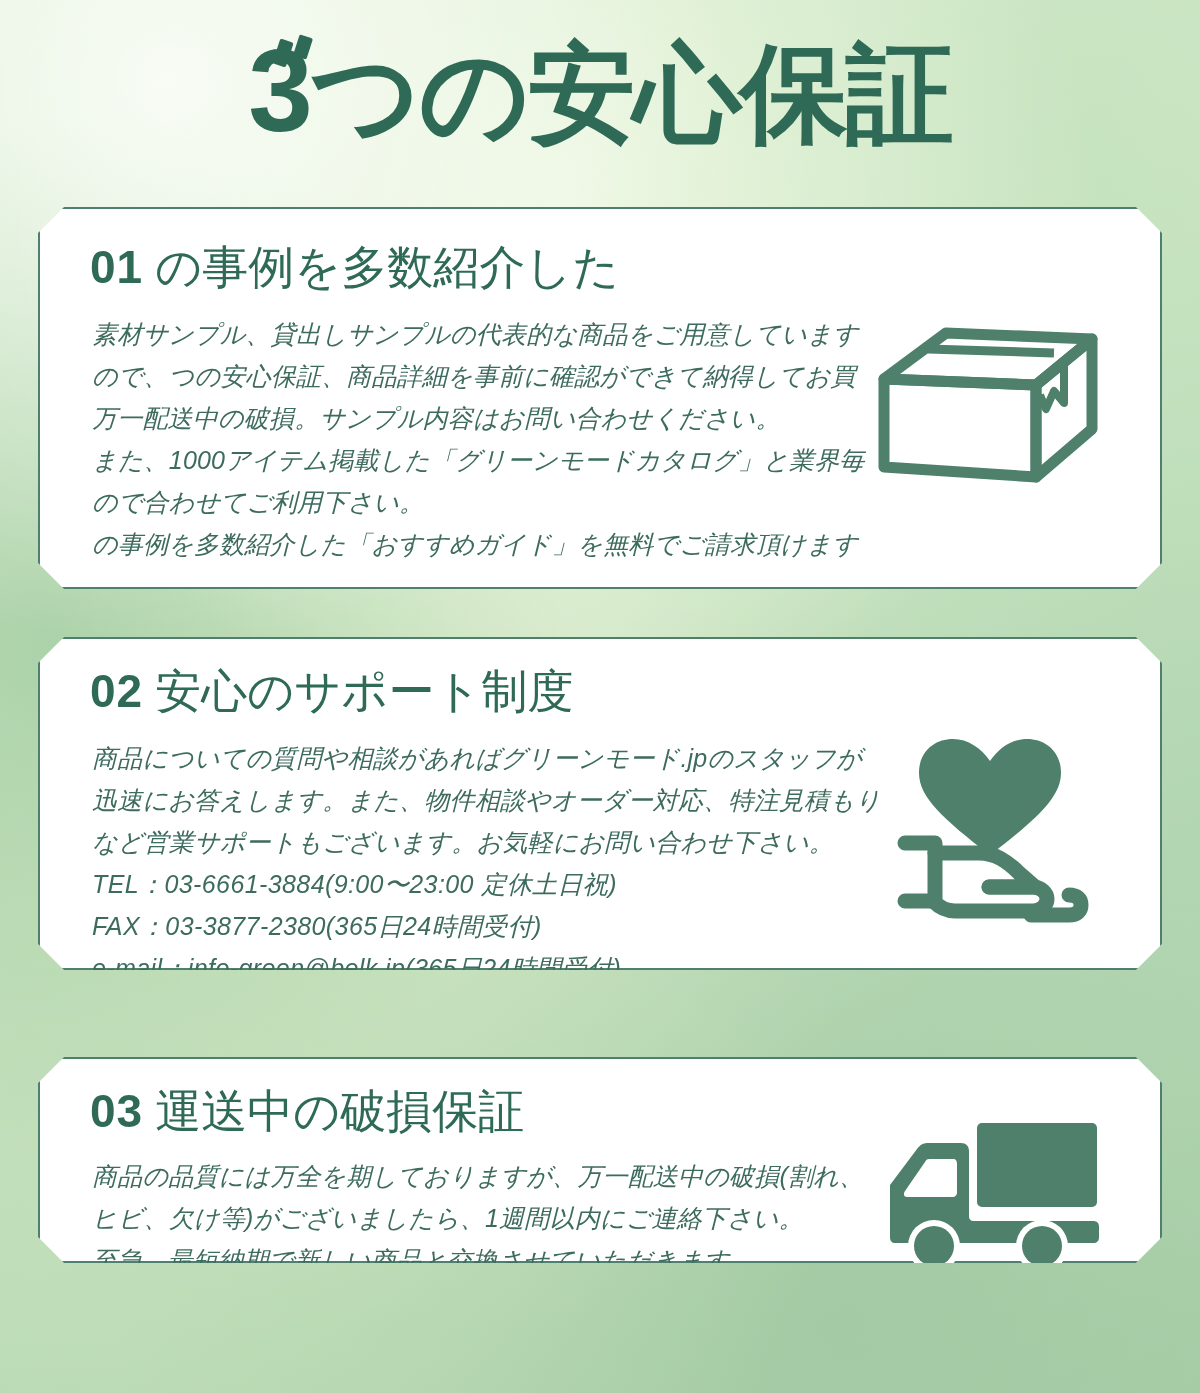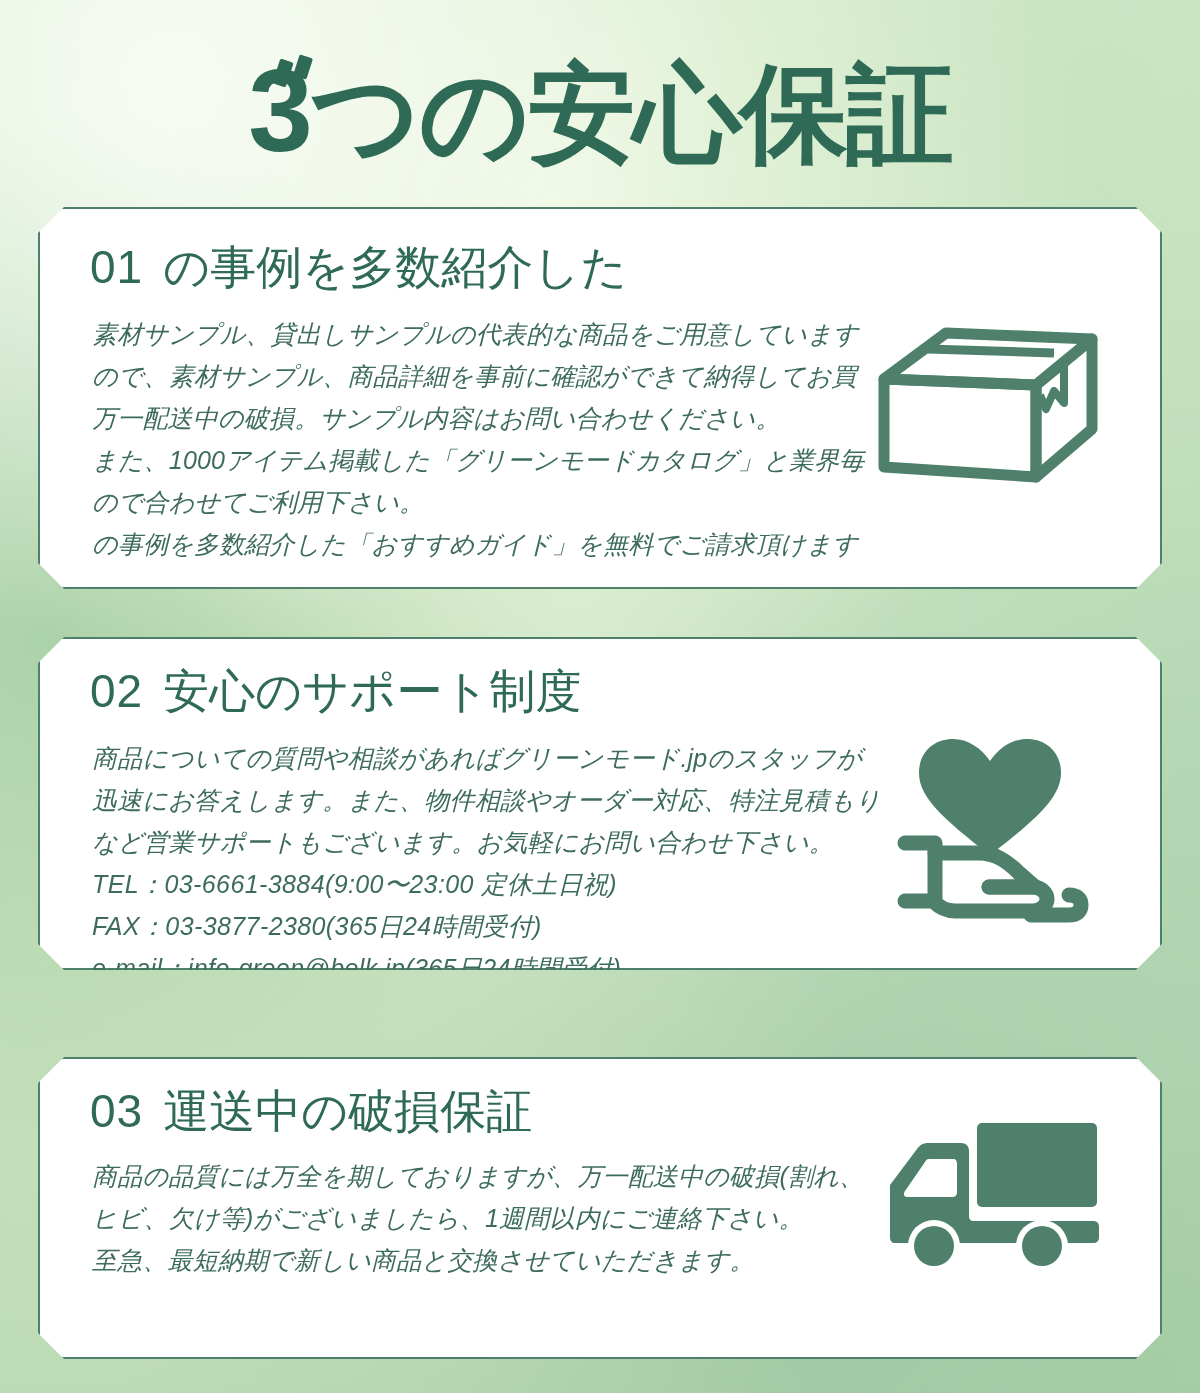--- a/index.html
+++ b/index.html
@@ -19,21 +19,21 @@
       radial-gradient(circle at 4% 46%,  rgba(168,208,166,.9)  0%, rgba(168,208,166,0) 38%),
       radial-gradient(circle at 100% 52%,rgba(176,212,176,.85) 0%, rgba(176,212,176,0) 42%),
       radial-gradient(circle at 22% 80%, rgba(196,224,186,.8)  0%, rgba(196,224,186,0) 40%),
       radial-gradient(circle at 70% 95%, rgba(160,200,162,.85) 0%, rgba(160,200,162,0) 46%),
       radial-gradient(circle at 40% 60%, rgba(226,240,210,.75) 0%, rgba(226,240,210,0) 45%),
       linear-gradient(160deg,#dff0d4 0%,#cfe7c6 38%,#bcdcb8 70%,#a9cfa8 100%);
   }
 
   
   .hero {
-    position:absolute; top:0; left:0; width:954px; height:195px;margin-top:20px;
+    position:absolute; top:0; left:0; width:954px; height:195px;
   }
   .hero-title {
     position:absolute; left:0; top:28px; width:1200px;
     text-align:center;
     font-size:108px;
     font-weight:700;
     line-height:1.1;
     color:#2e6a55;
     letter-spacing:-2px;
     white-space:nowrap;
@@ -56,31 +56,31 @@
     background:#ffffff;
     border:2px solid #4e806c;
     box-shadow:3px 4px 0 rgba(80,120,100,.25);
     clip-path:polygon(
       26px 0, calc(100% - 26px) 0, 100% 26px,
       100% calc(100% - 26px), calc(100% - 26px) 100%,
       26px 100%, 0 calc(100% - 26px), 0 26px);
   }
   .card-1 { top:207px; height:382px; }
   .card-2 { top:637px; height:333px; }
-  .card-3 { top:1057px; height:302px; }
+  .card-3 { top:1057px; height:206px; }
 
   .card-inner { position:relative; width:100%; height:100%; }
 
   .card-head {
     position:absolute; left:50px; top:28px;
     font-size:46px; font-weight:400;
     color:#2e6a55; white-space:nowrap;
   }
   .card-2 .card-head, .card-3 .card-head { top:22px; }
-  .card-head .idx { font-weight:400; letter-spacing:1px; margin-right:20px; }
+  .card-head .idx { font-weight:700; letter-spacing:1px; margin-right:12px; }
 
   .card-body {
     position:absolute; left:52px; top:104px;
     font-size:25px; line-height:42px;
     color:#3d6b5e;
     letter-spacing:.2px;
     white-space:nowrap;
   }
   .card-2 .card-body { top:98px; }
   .card-3 .card-body { top:96px; }
@@ -106,21 +106,21 @@
 </div>
 
 <div class="card card-1">
   <div class="card-inner">
     <div class="card-head">
       <span class="idx">01</span><span>の事例を多数紹介した</span>
     </div>
 
     <div class="card-body">
       <p>素材サンプル、貸出しサンプルの代表的な商品をご用意しています</p>
-      <p>ので、素材サンプル、商品詳細を事前に確認ができて納得してお買</p>
+      <p>ので、つの安心保証、商品詳細を事前に確認ができて納得してお買</p>
       <p>万一配送中の破損。サンプル内容はお問い合わせください。</p>
       <p>また、1000アイテム掲載した「グリーンモードカタログ」と業界毎</p>
       <p>ので合わせてご利用下さい。</p>
       <p>の事例を多数紹介した「おすすめガイド」を無料でご請求頂けます</p>
     </div>
 
     <div class="icon-wrap icon-box">
       <svg viewBox="0 0 240 180" fill="none" stroke="#4e806c" stroke-width="11" stroke-linejoin="round">
         <path d="M16 62 L78 16 L224 22 L168 68 Z"></path>
         <path d="M16 62 L16 150 L168 160 L168 68 Z"></path>

